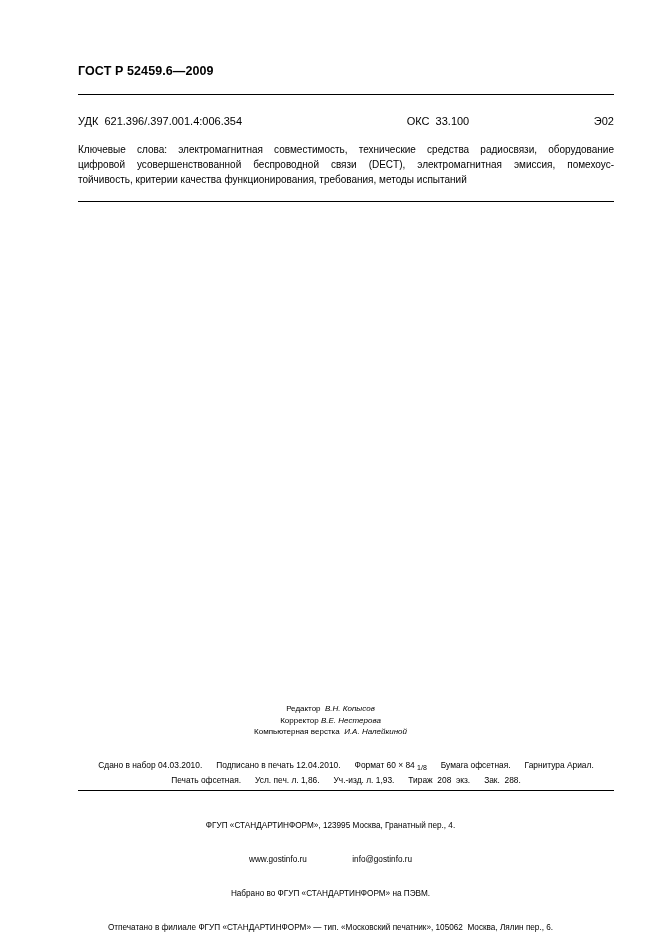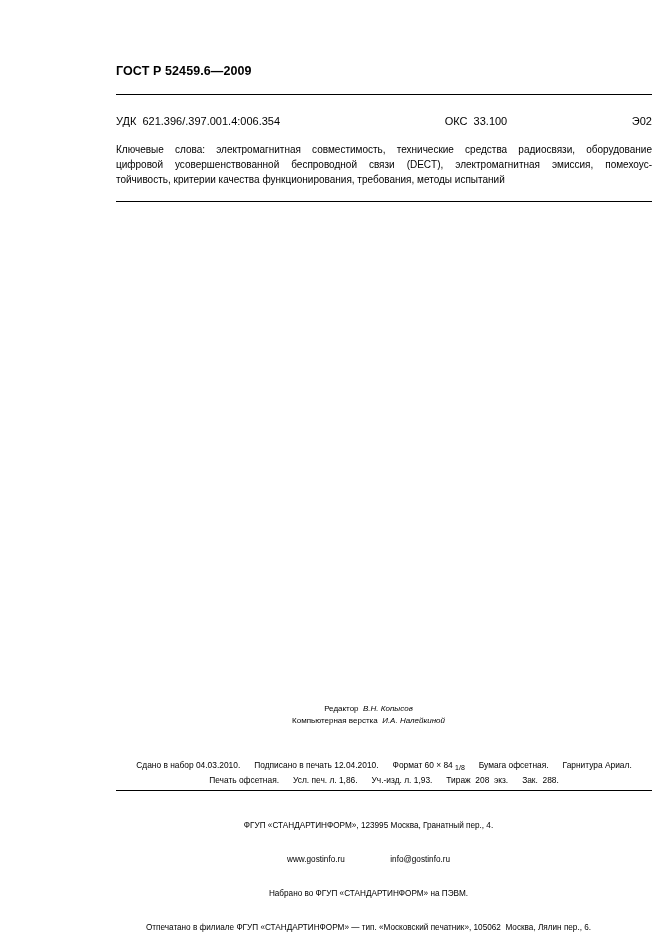--- a/index.html
+++ b/index.html
@@ -1,17 +1,17 @@
 <!DOCTYPE html>
 <html><head>
   <meta charset="utf-8">
   <style>
     html, body { margin: 0; padding: 0; background: #ffffff; }
     body { width: 661px; height: 936px; position: relative; overflow: hidden; color: #000; font-family: "Liberation Sans", sans-serif; }
-    .abs { position: absolute; margin-left: 38px; }
+    .abs { position: absolute; }
     .title { left: 78px; top: 64px; font-size: 12.5px; font-weight: bold; letter-spacing: 0.1px; }
     .rule { left: 78px; width: 536px; height: 0; border-top: 1.5px solid #000; }
     .rule-thin { border-top-width: 1px; }
     .classif { left: 78px; top: 115px; width: 536px; font-size: 11px; display: flex; justify-content: space-between; gap: 24px; }
     .classif span { white-space: pre; }
     .kw { left: 78px; top: 142px; width: 536px; font-size: 10px; line-height: 15px; text-align: justify; }
     .kw .line { display: block; text-align: justify; text-align-last: justify; white-space: nowrap; }
     .kw .line.last { text-align-last: left; }
     .credits { left: 0; width: 661px; top: 703px; font-size: 8px; line-height: 11.6px; text-align: center; }
     .credits .name { font-style: italic; }
@@ -35,20 +35,21 @@
 
 <div class="abs kw">
   <span class="line">Ключевые слова:  электромагнитная совместимость, технические средства радиосвязи, оборудование</span>
   <span class="line">цифровой усовершенствованной беспроводной связи (DECT), электромагнитная эмиссия, помехоус-</span>
   <span class="line last">тойчивость, критерии качества функционирования, требования, методы испытаний</span>
 </div>
 <div class="abs rule rule-thin" style="top:201px;"></div>
 
 <div class="abs credits">
   <div><span>Редактор</span>&nbsp; <span class="name">В.Н. Копысов</span></div>
+  <div><span>Корректор</span> <span class="name">В.Е. Нестерова</span></div>
   <div><span>Компьютерная верстка</span>&nbsp; <span class="name">И.А. Налейкиной</span></div>
 </div>
 
 <div class="abs imprint imp1"><span>Сдано в набор 04.03.2010.</span>      <span>Подписано в печать 12.04.2010.</span>      <span>Формат 60 × 84</span> <span class="frac">1/8</span>      <span>Бумага офсетная.</span>      <span>Гарнитура Ариал.</span></div>
 <div class="abs imprint imp2"><span>Печать офсетная.</span>      <span>Усл. печ. л. 1,86.</span>      <span>Уч.-изд. л. 1,93.</span>      <span>Тираж  208  экз.</span>      <span>Зак.  288.</span></div>
 <div class="abs rule rule-thin" style="top:790px;"></div>
 
 <div class="abs pub">
   <div>ФГУП «СТАНДАРТИНФОРМ», 123995 Москва, Гранатный пер., 4.</div>
   <div>www.gostinfo.ru                    info@gostinfo.ru</div>

